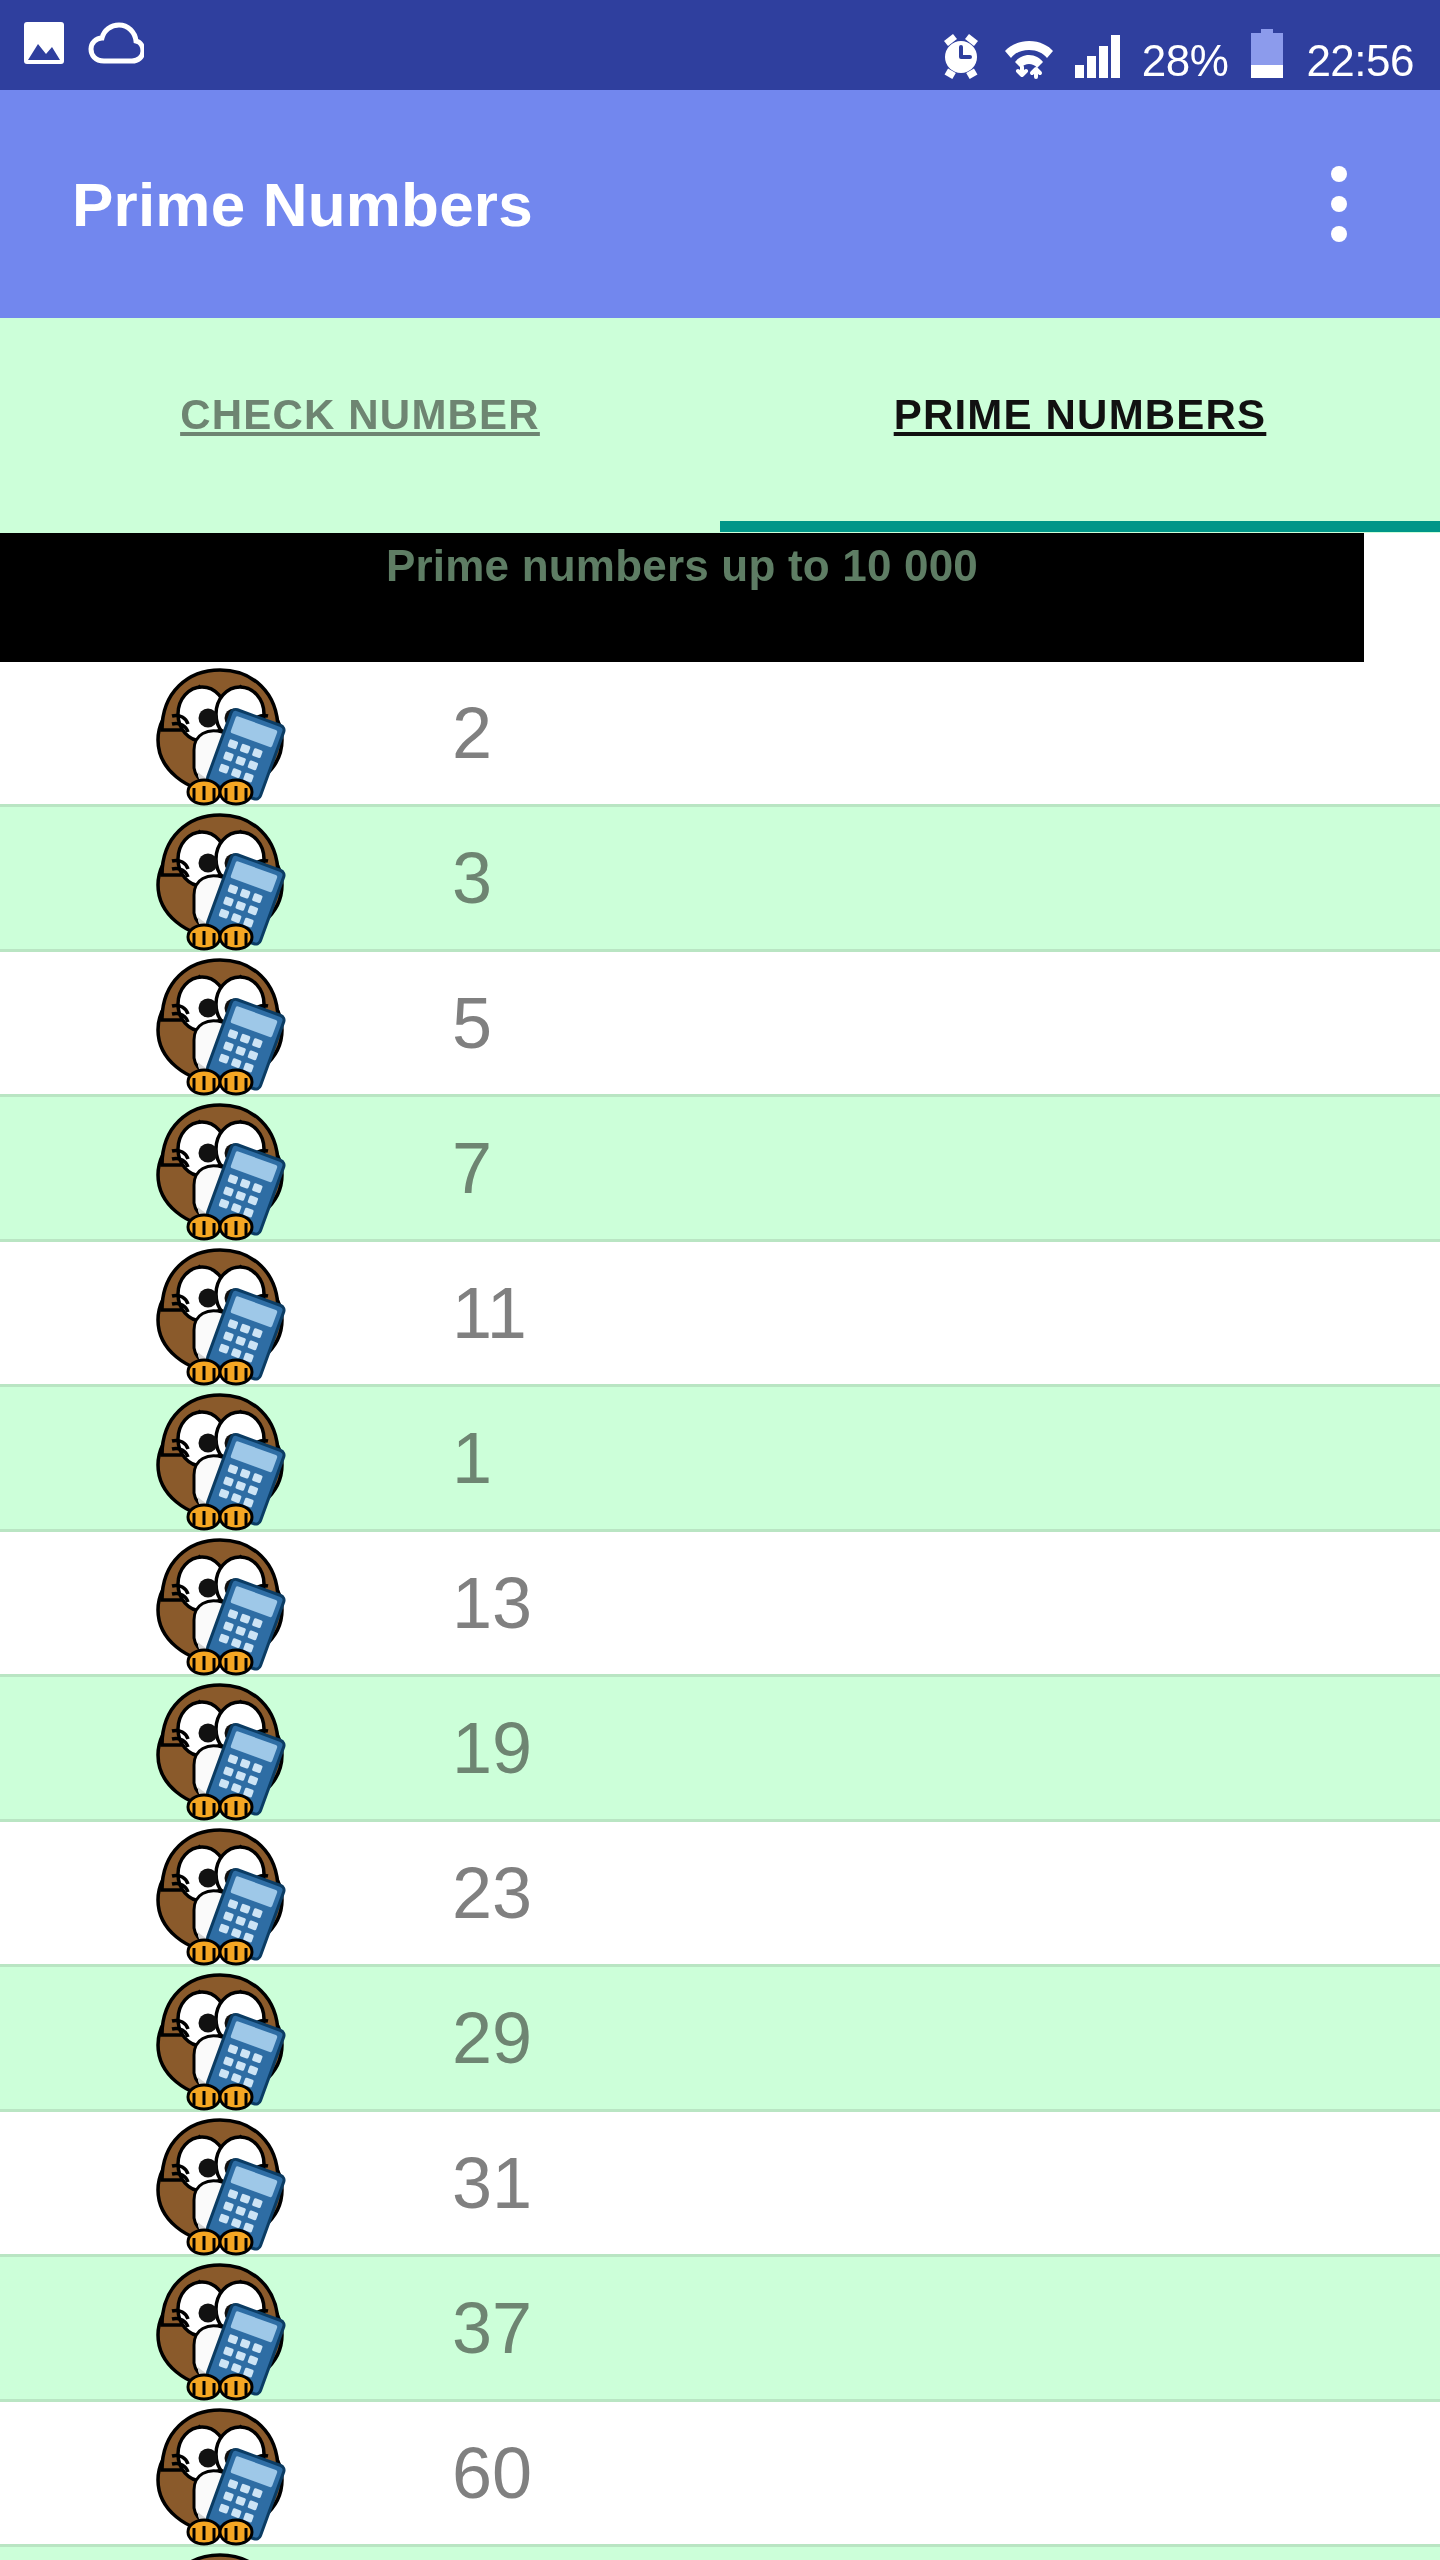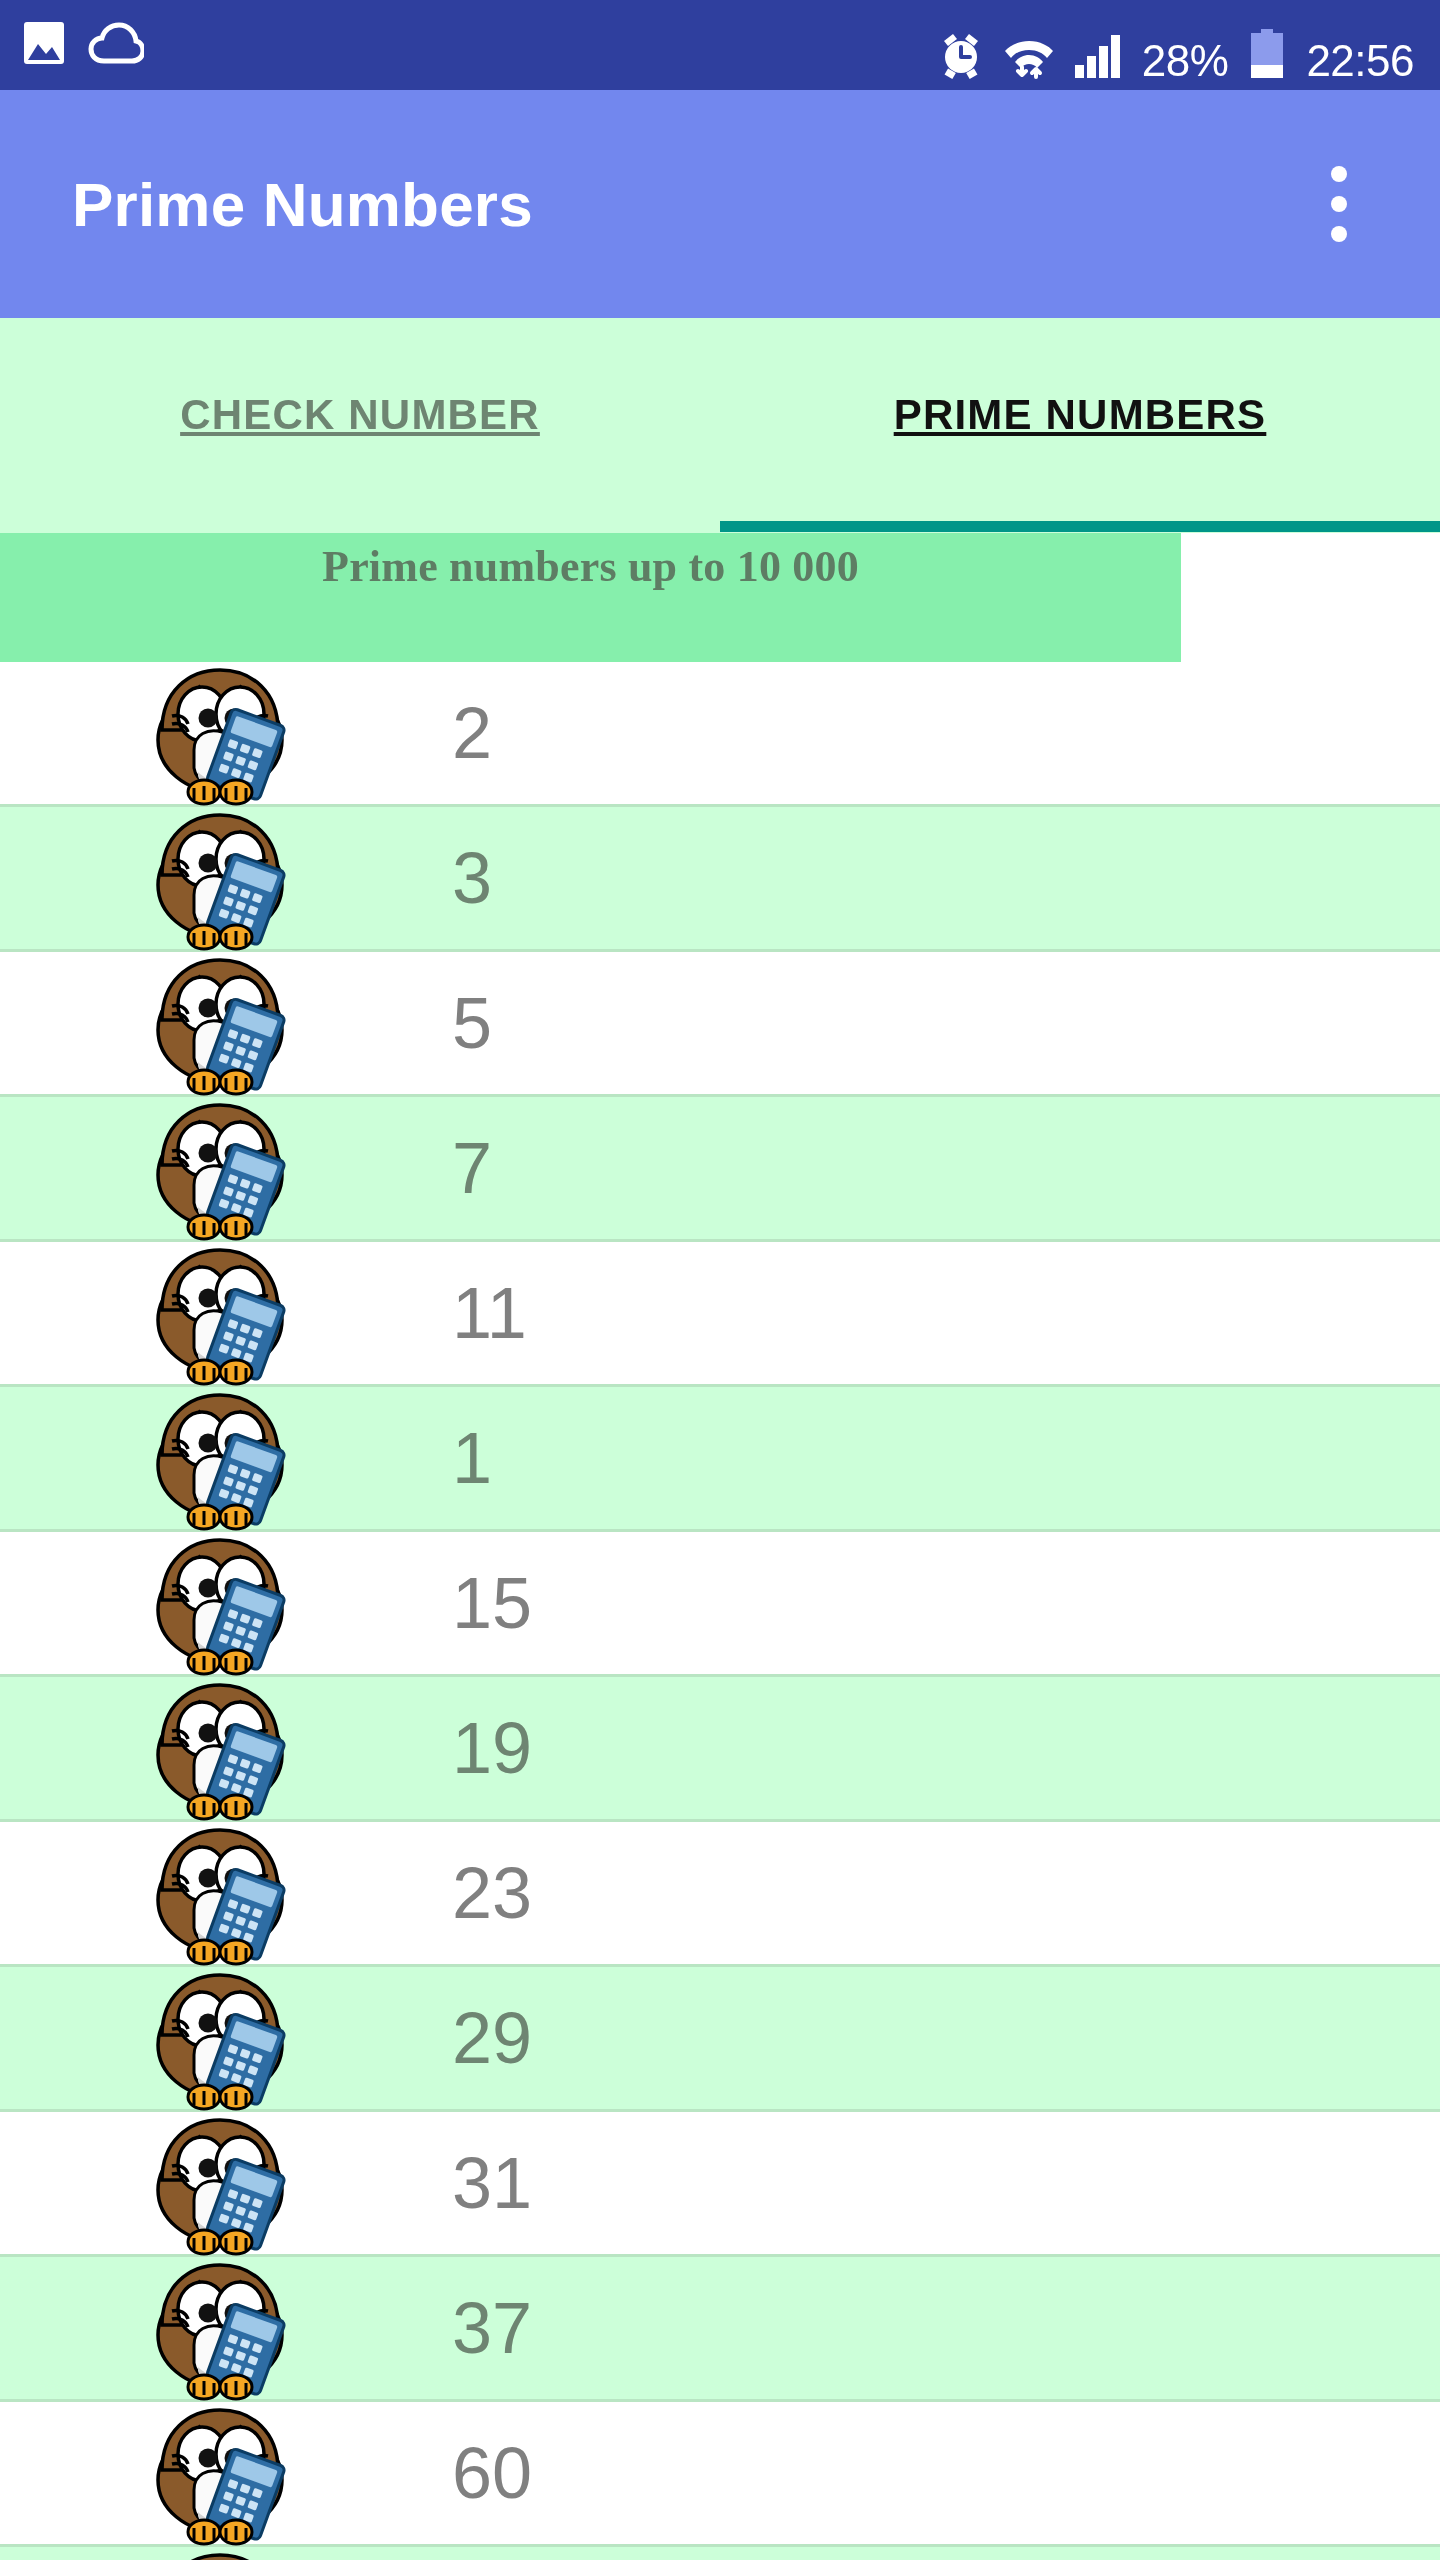--- a/index.html
+++ b/index.html
@@ -107,28 +107,27 @@
     top: 521px;
     width: 720px;
     height: 11px;
     background: #009688;
   }
 
   
   #list-header {
     position: absolute;
     top: 533px; left: 0;
-    width: 1181px;
+    width: 1364px;
     height: 129px;
-    background: #86efac;
+    background: #000000;
     display: flex;
     align-items: flex-start;
     justify-content: center;
     padding-top: 8px;
-    font-family: Liberation Serif, serif;
   }
   #list-header-title {
     font-size: 44px;
     font-weight: 700;
     color: #5E7D64;
     letter-spacing: 0.2px;
   }
 
   
   #prime-list {
@@ -633,21 +632,21 @@
     </g>
 
     <g stroke="#000" stroke-width="3">
       <ellipse cx="66" cy="134" rx="16" ry="12" fill="#F5A623"></ellipse>
       <ellipse cx="98" cy="134" rx="16" ry="12" fill="#F5A623"></ellipse>
       <path d="M56 130 L56 142 M66 128 L66 142 M76 130 L76 142" fill="none"></path>
       <path d="M88 130 L88 142 M98 128 L98 142 M108 130 L108 142" fill="none"></path>
     </g>
   </g>
 </svg>
-      <span class="row-number">15</span>
+      <span class="row-number">13</span>
     </div>
     <div class="list-row even">
       <svg viewBox="0 0 164 150" xmlns="http://www.w3.org/2000/svg" class="row-icon" width="164" height="150">
   <g>
 
     <ellipse cx="82" cy="82" rx="62" ry="52" fill="#8A5A2B" stroke="#000" stroke-width="3.5"></ellipse>
 
     <path d="M40 42 C44 24 58 14 70 20 L58 44 Z" fill="#8A5A2B" stroke="#000" stroke-width="3.5"></path>
     <path d="M124 42 C120 24 106 14 94 20 L106 44 Z" fill="#8A5A2B" stroke="#000" stroke-width="3.5"></path>
     <path d="M42 40 C52 26 64 20 72 24" fill="none" stroke="#fff" stroke-width="4"></path>

